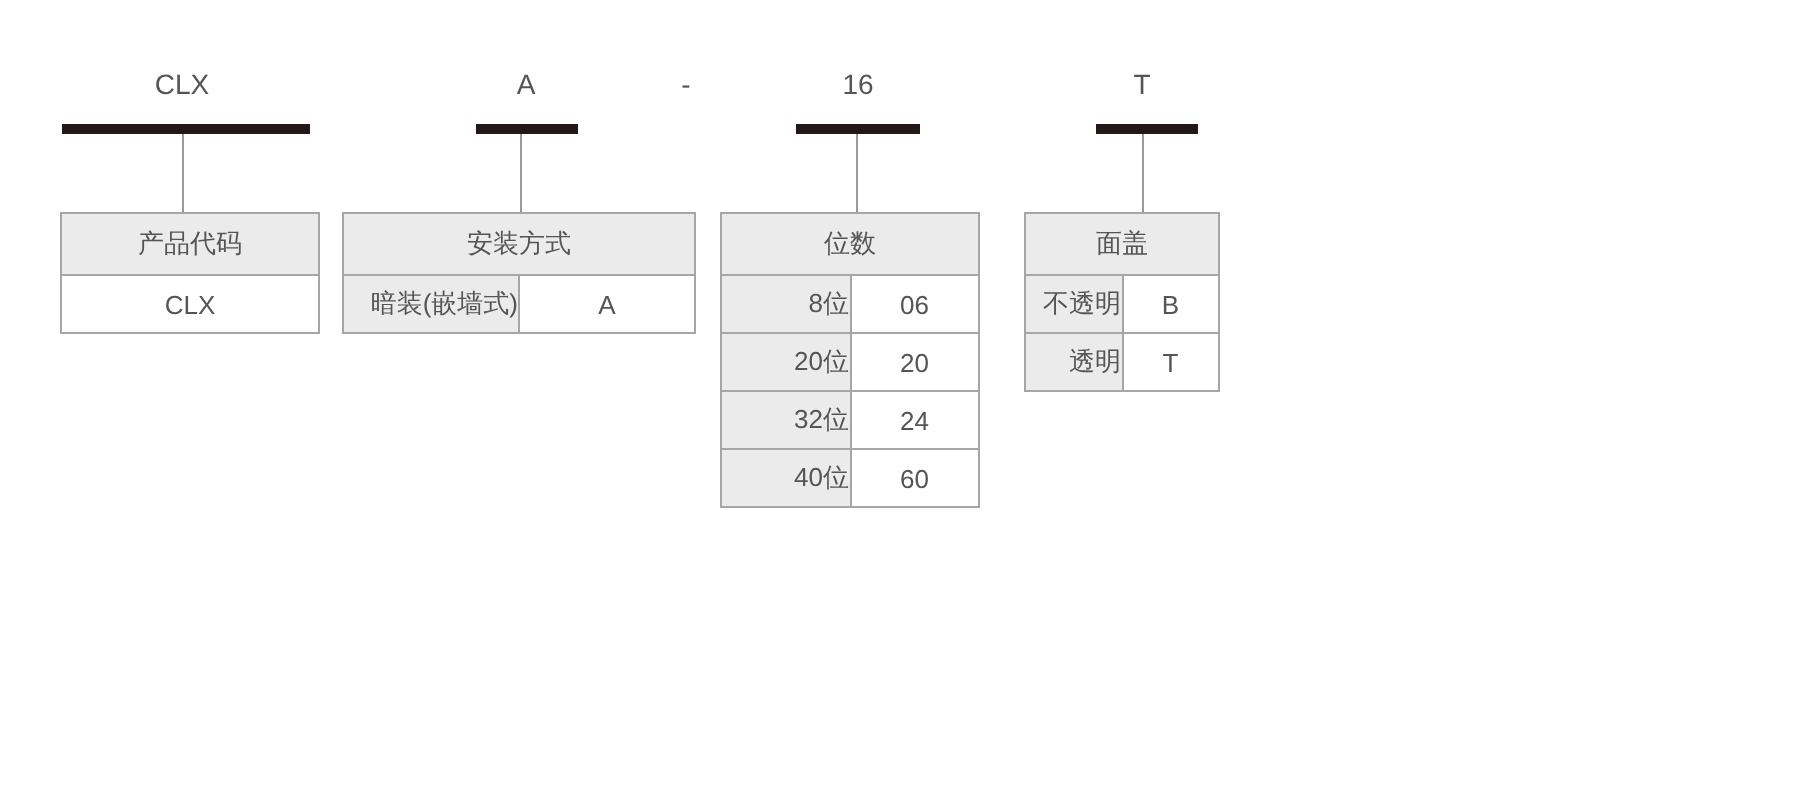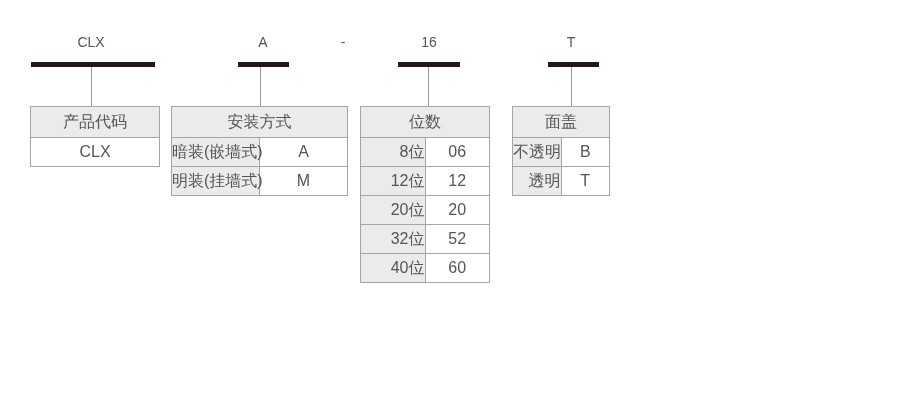--- a/index.html
+++ b/index.html
@@ -50,21 +50,21 @@
 
   
   .spec-table {
     position: absolute;
     border-collapse: collapse;
     table-layout: fixed;
     background: #ffffff;
   }
   .spec-table td {
     border: 1px solid #a6a6a6;
-    font-size: 16px;
+    font-size: 13px;
     color: #555555;
     text-align: center;
     vertical-align: middle;
     padding: 0;
     height: 28px;
     white-space: nowrap;
   }
   .spec-table td.head {
     background: #ebebeb;
     height: 30px;
@@ -131,47 +131,39 @@
 
   <table class="spec-table" id="table-mount">
     <tbody>
       <tr>
         <td class="head" colspan="2">安装方式</td>
       </tr>
       <tr>
         <td class="name">暗装(嵌墙式)</td>
         <td class="code">A</td>
       </tr>
-      <tr>
-        <td class="name">明装(挂墙式)</td>
-        <td class="code">M</td>
-      </tr>
     </tbody>
   </table>
 
   <table class="spec-table" id="table-ways">
     <tbody>
       <tr>
         <td class="head" colspan="2">位数</td>
       </tr>
       <tr>
         <td class="name">8位</td>
         <td class="code">06</td>
       </tr>
       <tr>
-        <td class="name">12位</td>
-        <td class="code">12</td>
-      </tr>
-      <tr>
         <td class="name">20位</td>
         <td class="code">20</td>
       </tr>
       <tr>
         <td class="name">32位</td>
-        <td class="code">52</td>
+        <td class="code">24</td>
       </tr>
       <tr>
         <td class="name">40位</td>
         <td class="code">60</td>
       </tr>
     </tbody>
   </table>
 
   <table class="spec-table" id="table-cover">
     <tbody>

